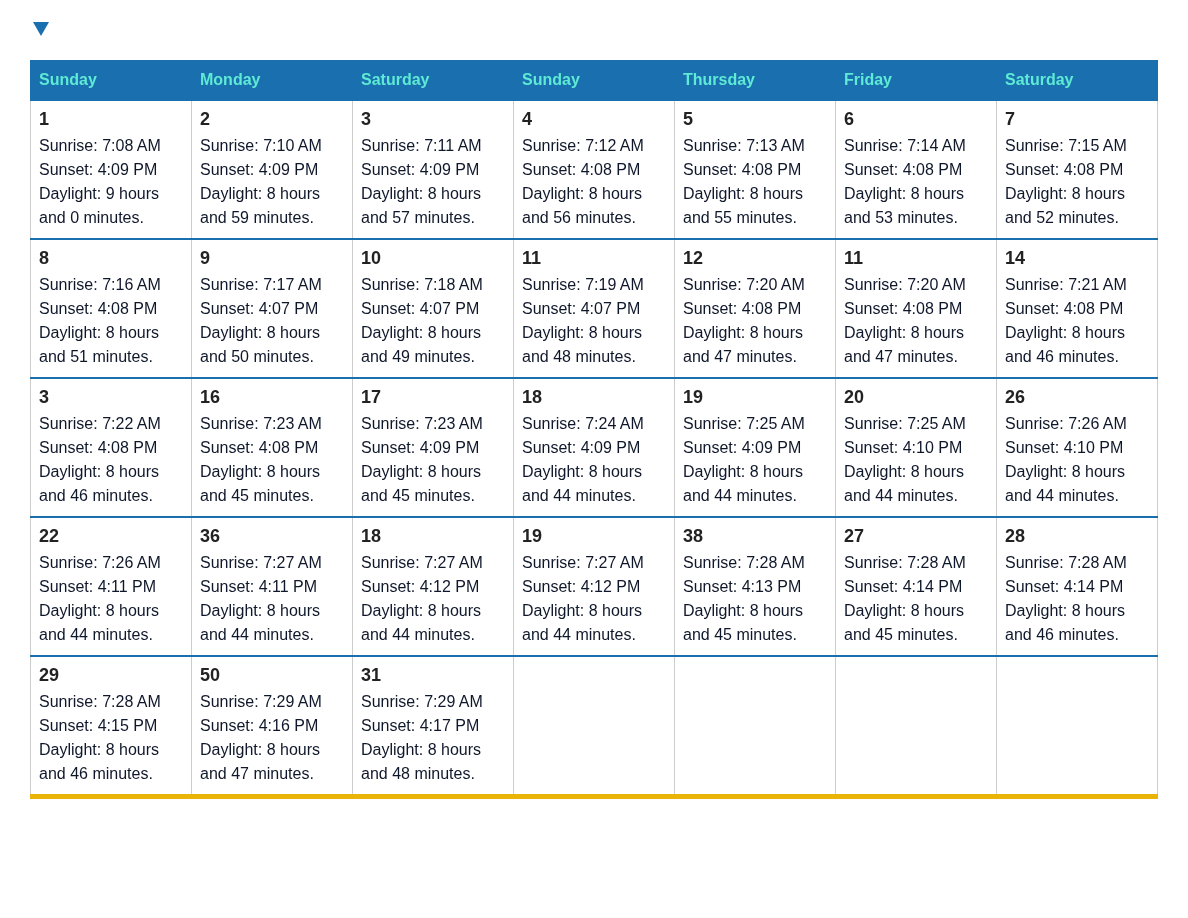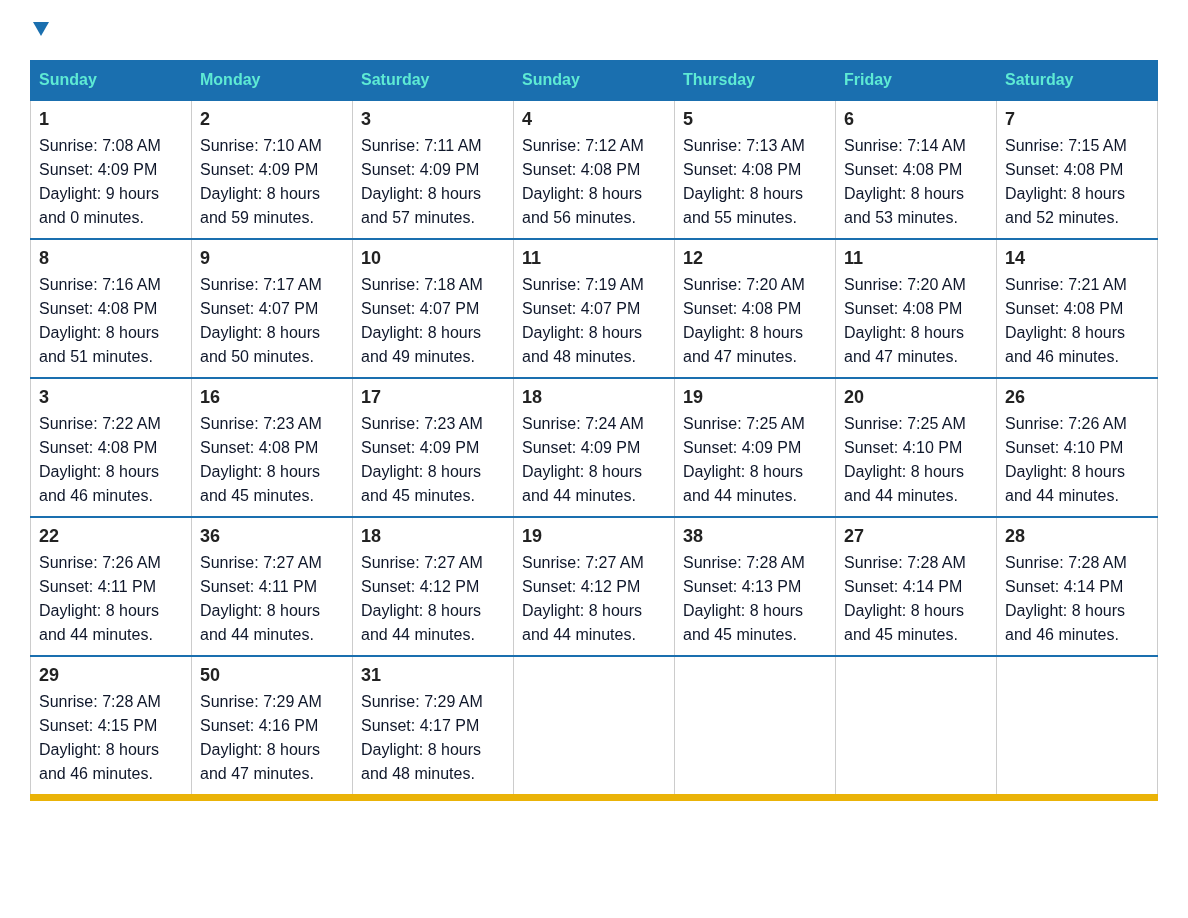--- a/index.html
+++ b/index.html
@@ -80,21 +80,21 @@
       color: #222;
       display: block;
       margin-bottom: 4px;
     }
     .day-info {
       font-size: 16px;
       color: #0f172a;
       line-height: 1.5;
     }
     tbody tr:last-child td {
-      border-bottom: 7px solid #eab308;
+      border-bottom: 5px solid #eab308;
       border-radius: 11px;
     }
     .empty-cell {
       background: #fff;
     }
   </style>
 </head>
 <body>
 
 <div class="header">

